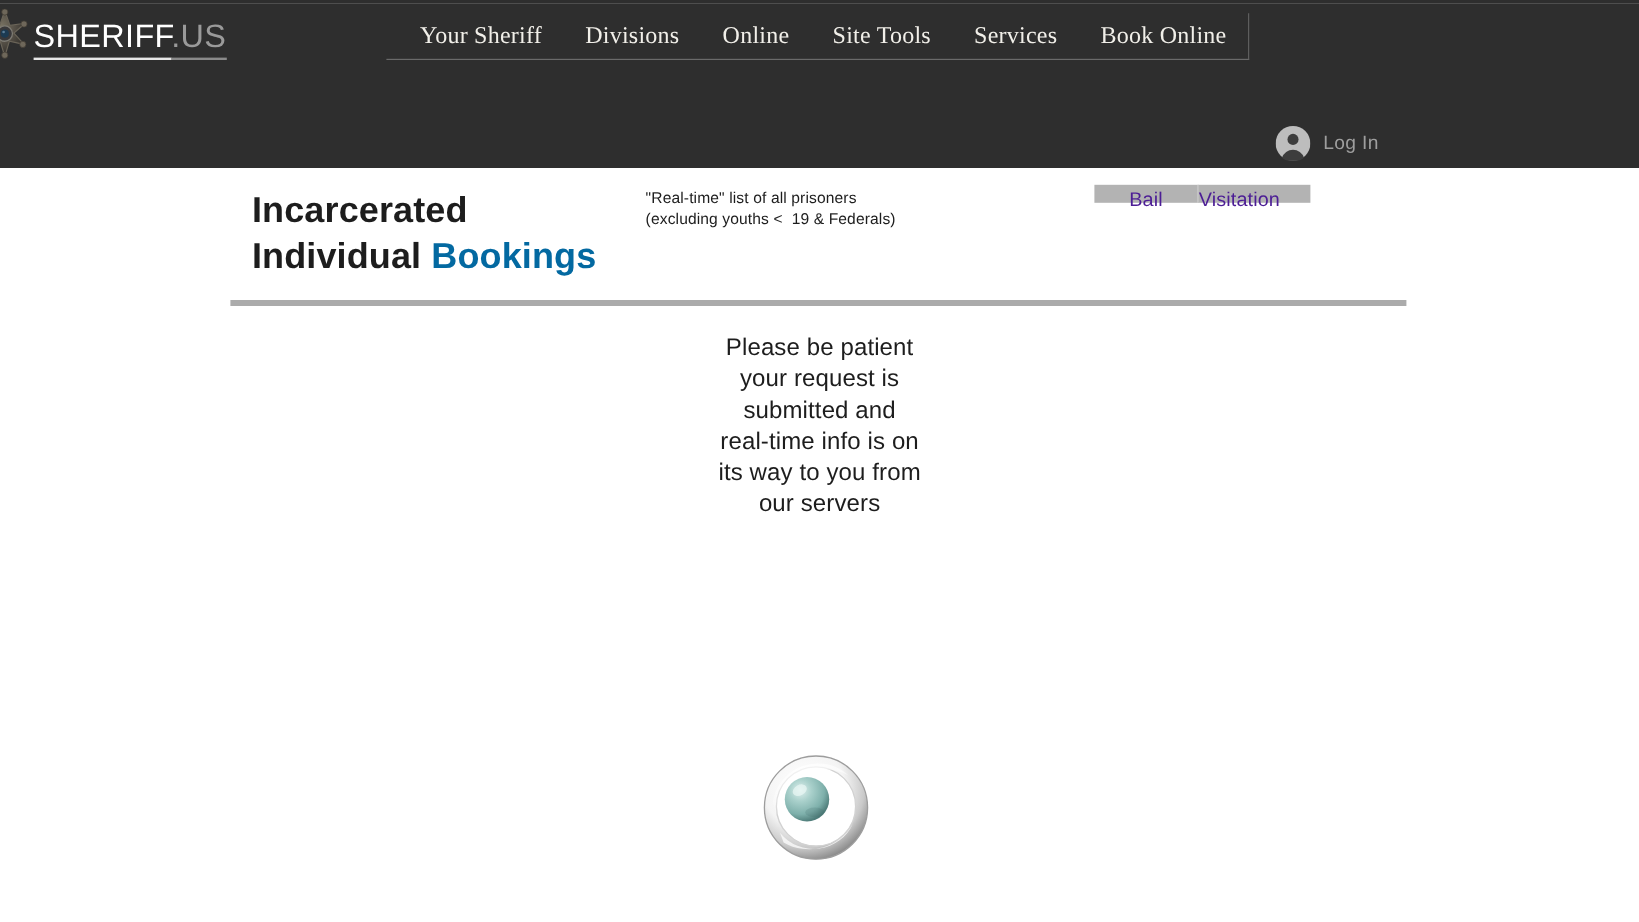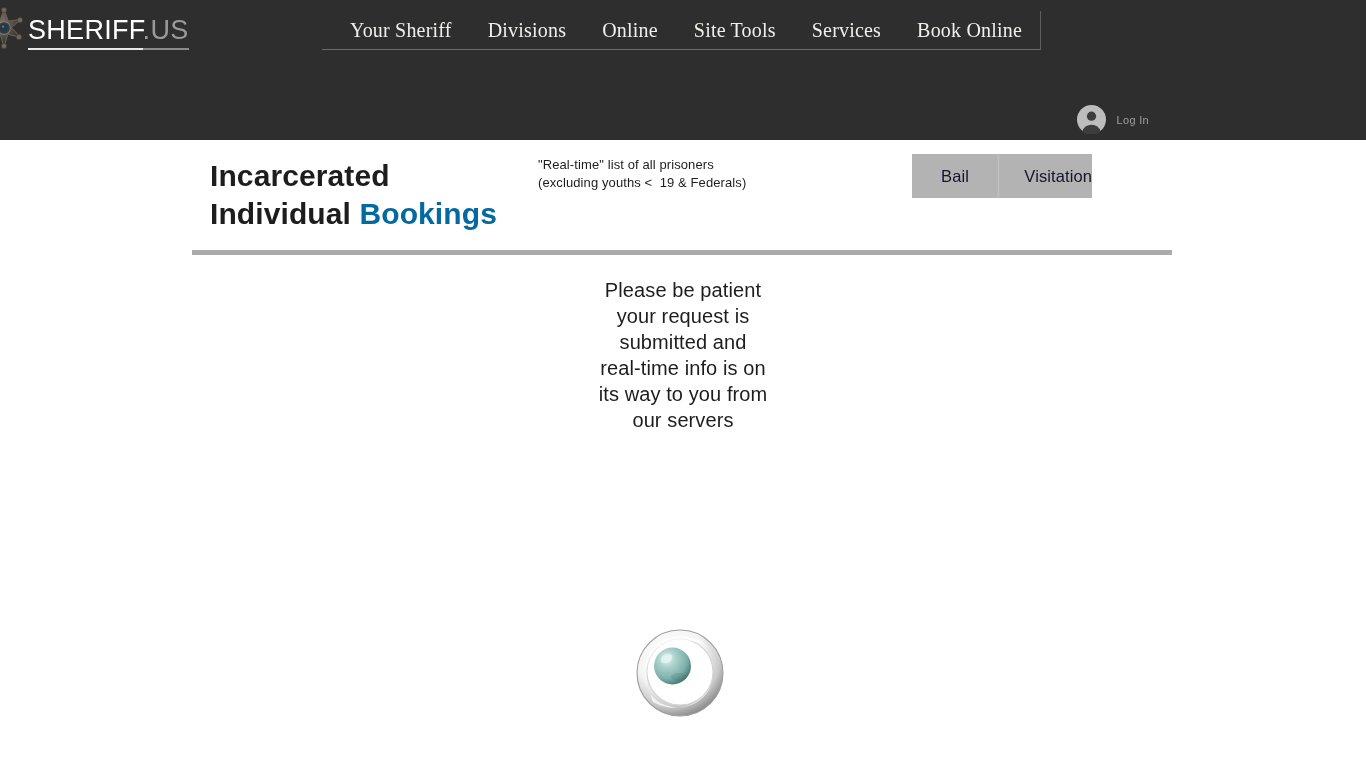--- a/index.html
+++ b/index.html
@@ -98,21 +98,21 @@
     align-items: center;
     gap: 11px;
     cursor: pointer;
   }
   #avatar-icon {
     width: 29px; height: 29px;
     flex: none;
   }
   #login-label {
     font-family: "Liberation Sans", sans-serif;
-    font-size: 11px;
+    font-size: 16px;
     color: #9e9e9e;
     letter-spacing: 0.3px;
   }
 
   
   #page-body {
     position: absolute;
     top: 146px; left: 0;
     width: 1366px;
     height: 622px;
@@ -147,33 +147,33 @@
   
   #action-buttons {
     position: absolute;
     left: 912px;
     top: 8px;
     width: 250px;
   }
   .btn-row { display: flex; }
   .gbtn {
     background: #b3b3b3;
-    color: #0f172a;
+    color: #4c1d95;
     font-size: 16.5px;
     line-height: 26px;
-    height: 44px;
+    height: 15px;
     border: none;
     font-family: "Liberation Sans", sans-serif;
     cursor: pointer;
     letter-spacing: 0.1px;
     white-space: nowrap;
     display: inline-block;
   }
   #btn-bail       { width: 86px; text-align: center; }
-  #btn-visitation { width: 94px; text-align: right;
+  #btn-visitation { width: 94px; text-align: left;
                     border-left: 1px solid #c4c4c4; }
   #btn-inmate-fee { width: 240px; text-align: center; margin-top: 6px; }
 
   
   #section-divider {
     position: absolute;
     left: 192px;
     top: 104px;
     width: 980px;
     height: 5px;

